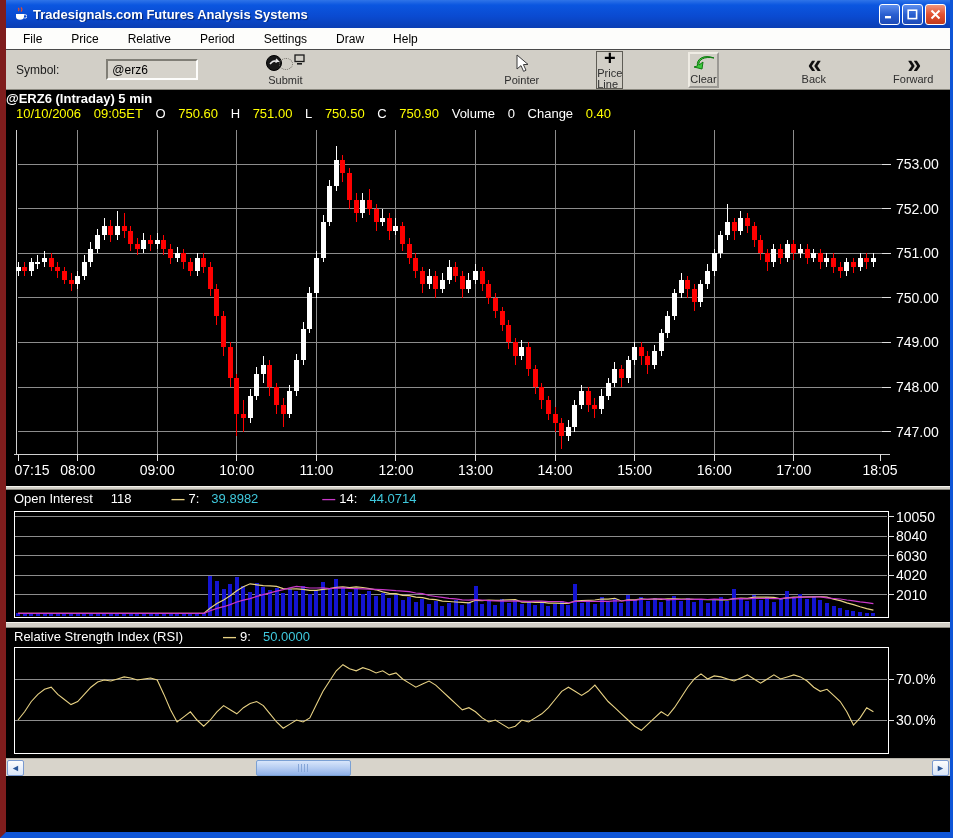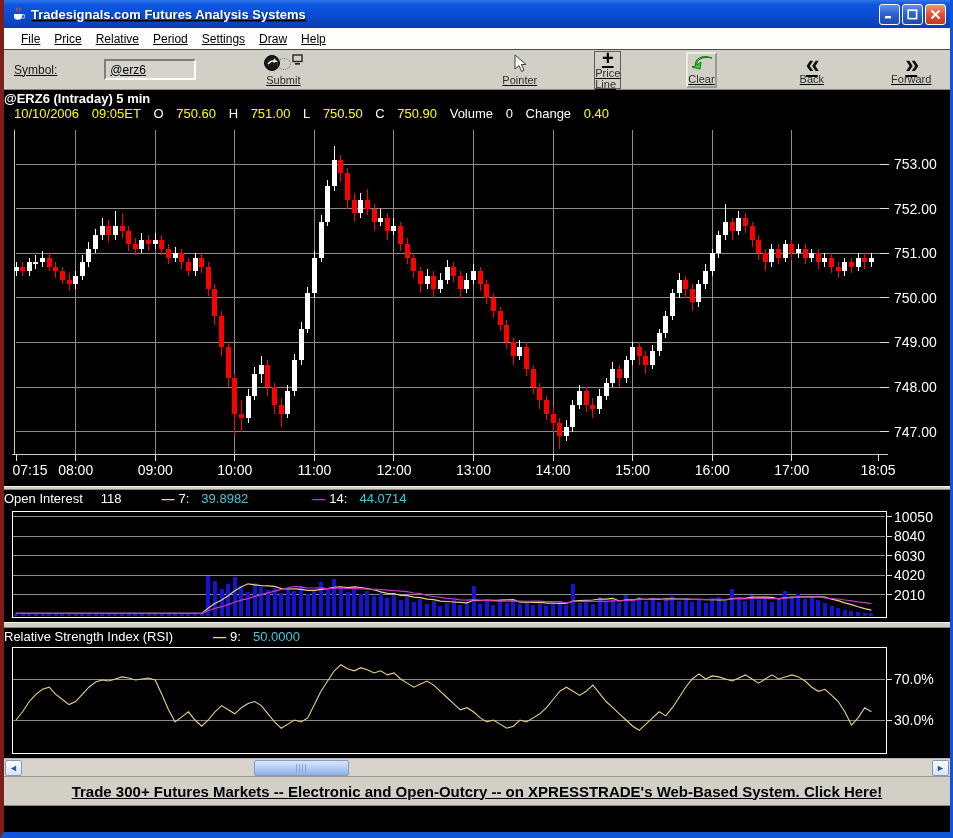--- a/index.html
+++ b/index.html
@@ -1,25 +1,25 @@
 <!DOCTYPE html>
 <html><head>
 <meta charset="utf-8">
 <style>
   html,body{margin:0;padding:0;background:#3a6ea5;}
   *{box-sizing:border-box;font-family:"Liberation Sans","DejaVu Sans",sans-serif;}
-  .window{width:953px;height:838px;background:#000;border-left:4px solid #7f1d1d;border-right:3px solid #0f55d6;border-bottom:6px solid #0f55d6;overflow:hidden;text-decoration:underline;}
+  .window{width:953px;height:838px;background:#000;border-left:6px solid #7f1d1d;border-right:3px solid #0f55d6;border-bottom:6px solid #0f55d6;overflow:hidden;}
   
   .titlebar{height:28px;background:linear-gradient(180deg,#2f74e8 0%,#0b56e0 18%,#0a4ad0 60%,#0a3eb4 100%);display:flex;align-items:center;padding:0 4px 0 6px;}
   .titlebar .title{color:#fff;font-size:13px;font-weight:bold;margin-left:6px;flex:1;text-shadow:1px 1px 1px #03246e;white-space:nowrap;overflow:hidden;}
   .winbtn{width:21px;height:21px;border:1px solid #fff;border-radius:3px;margin-left:2px;display:flex;align-items:center;justify-content:center;}
   .winbtn.blue{background:linear-gradient(180deg,#5f8fee 0%,#2a5fd0 50%,#1c4ab8 100%);}
   .winbtn.red{background:linear-gradient(180deg,#f0957c 0%,#e25030 50%,#c23a1c 100%);}
   
-  .menubar{height:22px;background:#fdfdfb;border-bottom:1px solid #4a4a4a;display:flex;align-items:center;padding-left:10px;}
+  .menubar{height:22px;background:#fdfdfb;border-bottom:1px solid #4a4a4a;display:flex;align-items:center;padding-left:10px;gap:15px;}
   .menu-item{font-size:12px;color:#000;padding:0 7px;cursor:default;}
   
   .toolbar{height:40px;background:#d2cfc7;border-bottom:1px solid #8a887f;display:flex;align-items:center;padding-left:10px;gap:41px;}
   .tb-label{font-size:12px;color:#1a1a1a;margin-right:6px;}
   .symbol-input{width:92px;height:21px;background:#d6d3cb;border:2px solid;border-color:#807e76 #fdfdfb #fdfdfb #807e76;font-size:12px;color:#000;padding:0 4px;}
   .tb-col{display:flex;flex-direction:column;align-items:center;justify-content:flex-end;}
   .tb-iconlabel{font-size:11px;color:#2e2e2e;line-height:11px;margin-top:1px;}
   .submit-cluster{margin-left:26px;}
   .submit-icons{display:flex;align-items:flex-start;height:20px;}
   .dotted-ring{width:14px;height:12px;border:1px dotted #6e6c64;border-radius:50%;margin:4px 1px 0 -4px;}
@@ -32,21 +32,21 @@
   .chev{font-size:25px;font-weight:bold;color:#101010;line-height:18px;letter-spacing:-2px;}
   .back-btn{margin-left:42px;}
   .forward-btn{margin-left:26px;}
   .symsearch{margin-left:28px;font-size:11px;color:#2e2e2e;line-height:12px;text-align:left;}
   
   .panel{background:#000;}
   .main-header{height:16px;line-height:17px;color:#fff;font-size:13px;font-weight:bold;}
   .info-line{height:16px;line-height:16px;padding-left:10px;font-size:13px;white-space:nowrap;}
   .info-line span{margin-right:9px;}
   .iv{color:#ffff00;text-align:center;} .il{color:#ffffff;}
-  .sub-header{height:18px;line-height:18px;font-size:13px;display:flex;align-items:center;white-space:nowrap;}
+  .sub-header{height:18px;line-height:18px;padding-left:8px;font-size:13px;display:flex;align-items:center;white-space:nowrap;}
   .sub-header .wt{color:#fff;} .sub-header .cyv{color:#3fc8dc;}
   .dash{font-weight:bold;margin-left:40px;margin-right:4px;}
   .dash.y{color:#e8d284;} .dash.m{color:#c838c8;}
   .gap18{margin-left:18px;} .gap12{margin-left:12px;} .dash2{margin-left:64px;}
   svg{display:block;}
   .separator{height:4px;background:#d2cfc7;border-top:1px solid #f4f2ec;border-bottom:1px solid #8a887f;}
   .separator.tall{height:6px;}
   
   .hscroll{height:18px;background:#d8d4cb;position:relative;border-top:1px solid #b8b5ac;}
   .scroll-arrow{position:absolute;top:1px;width:17px;height:16px;background:linear-gradient(180deg,#fdfdfd,#d8e4f8);border:1px solid #7a9ad0;border-radius:2px;color:#2b579a;font-size:9px;line-height:14px;text-align:center;}
@@ -687,18 +687,15 @@
   </div>
 
   <div class="hscroll">
     <div class="scroll-arrow left">◄</div>
     <div class="scroll-thumb">
         <span class="grip"></span>
       </div>
     <div class="scroll-arrow right">►</div>
   </div>
 
-  <div class="banner">
-    <span class="txt">Trade 300+ Futures Markets -- Electronic and Open-Outcry -- on XPRESSTRADE's Web-Based System. Click Here!</span>
-  </div>
 
 
 </div>
 
 </body></html>

